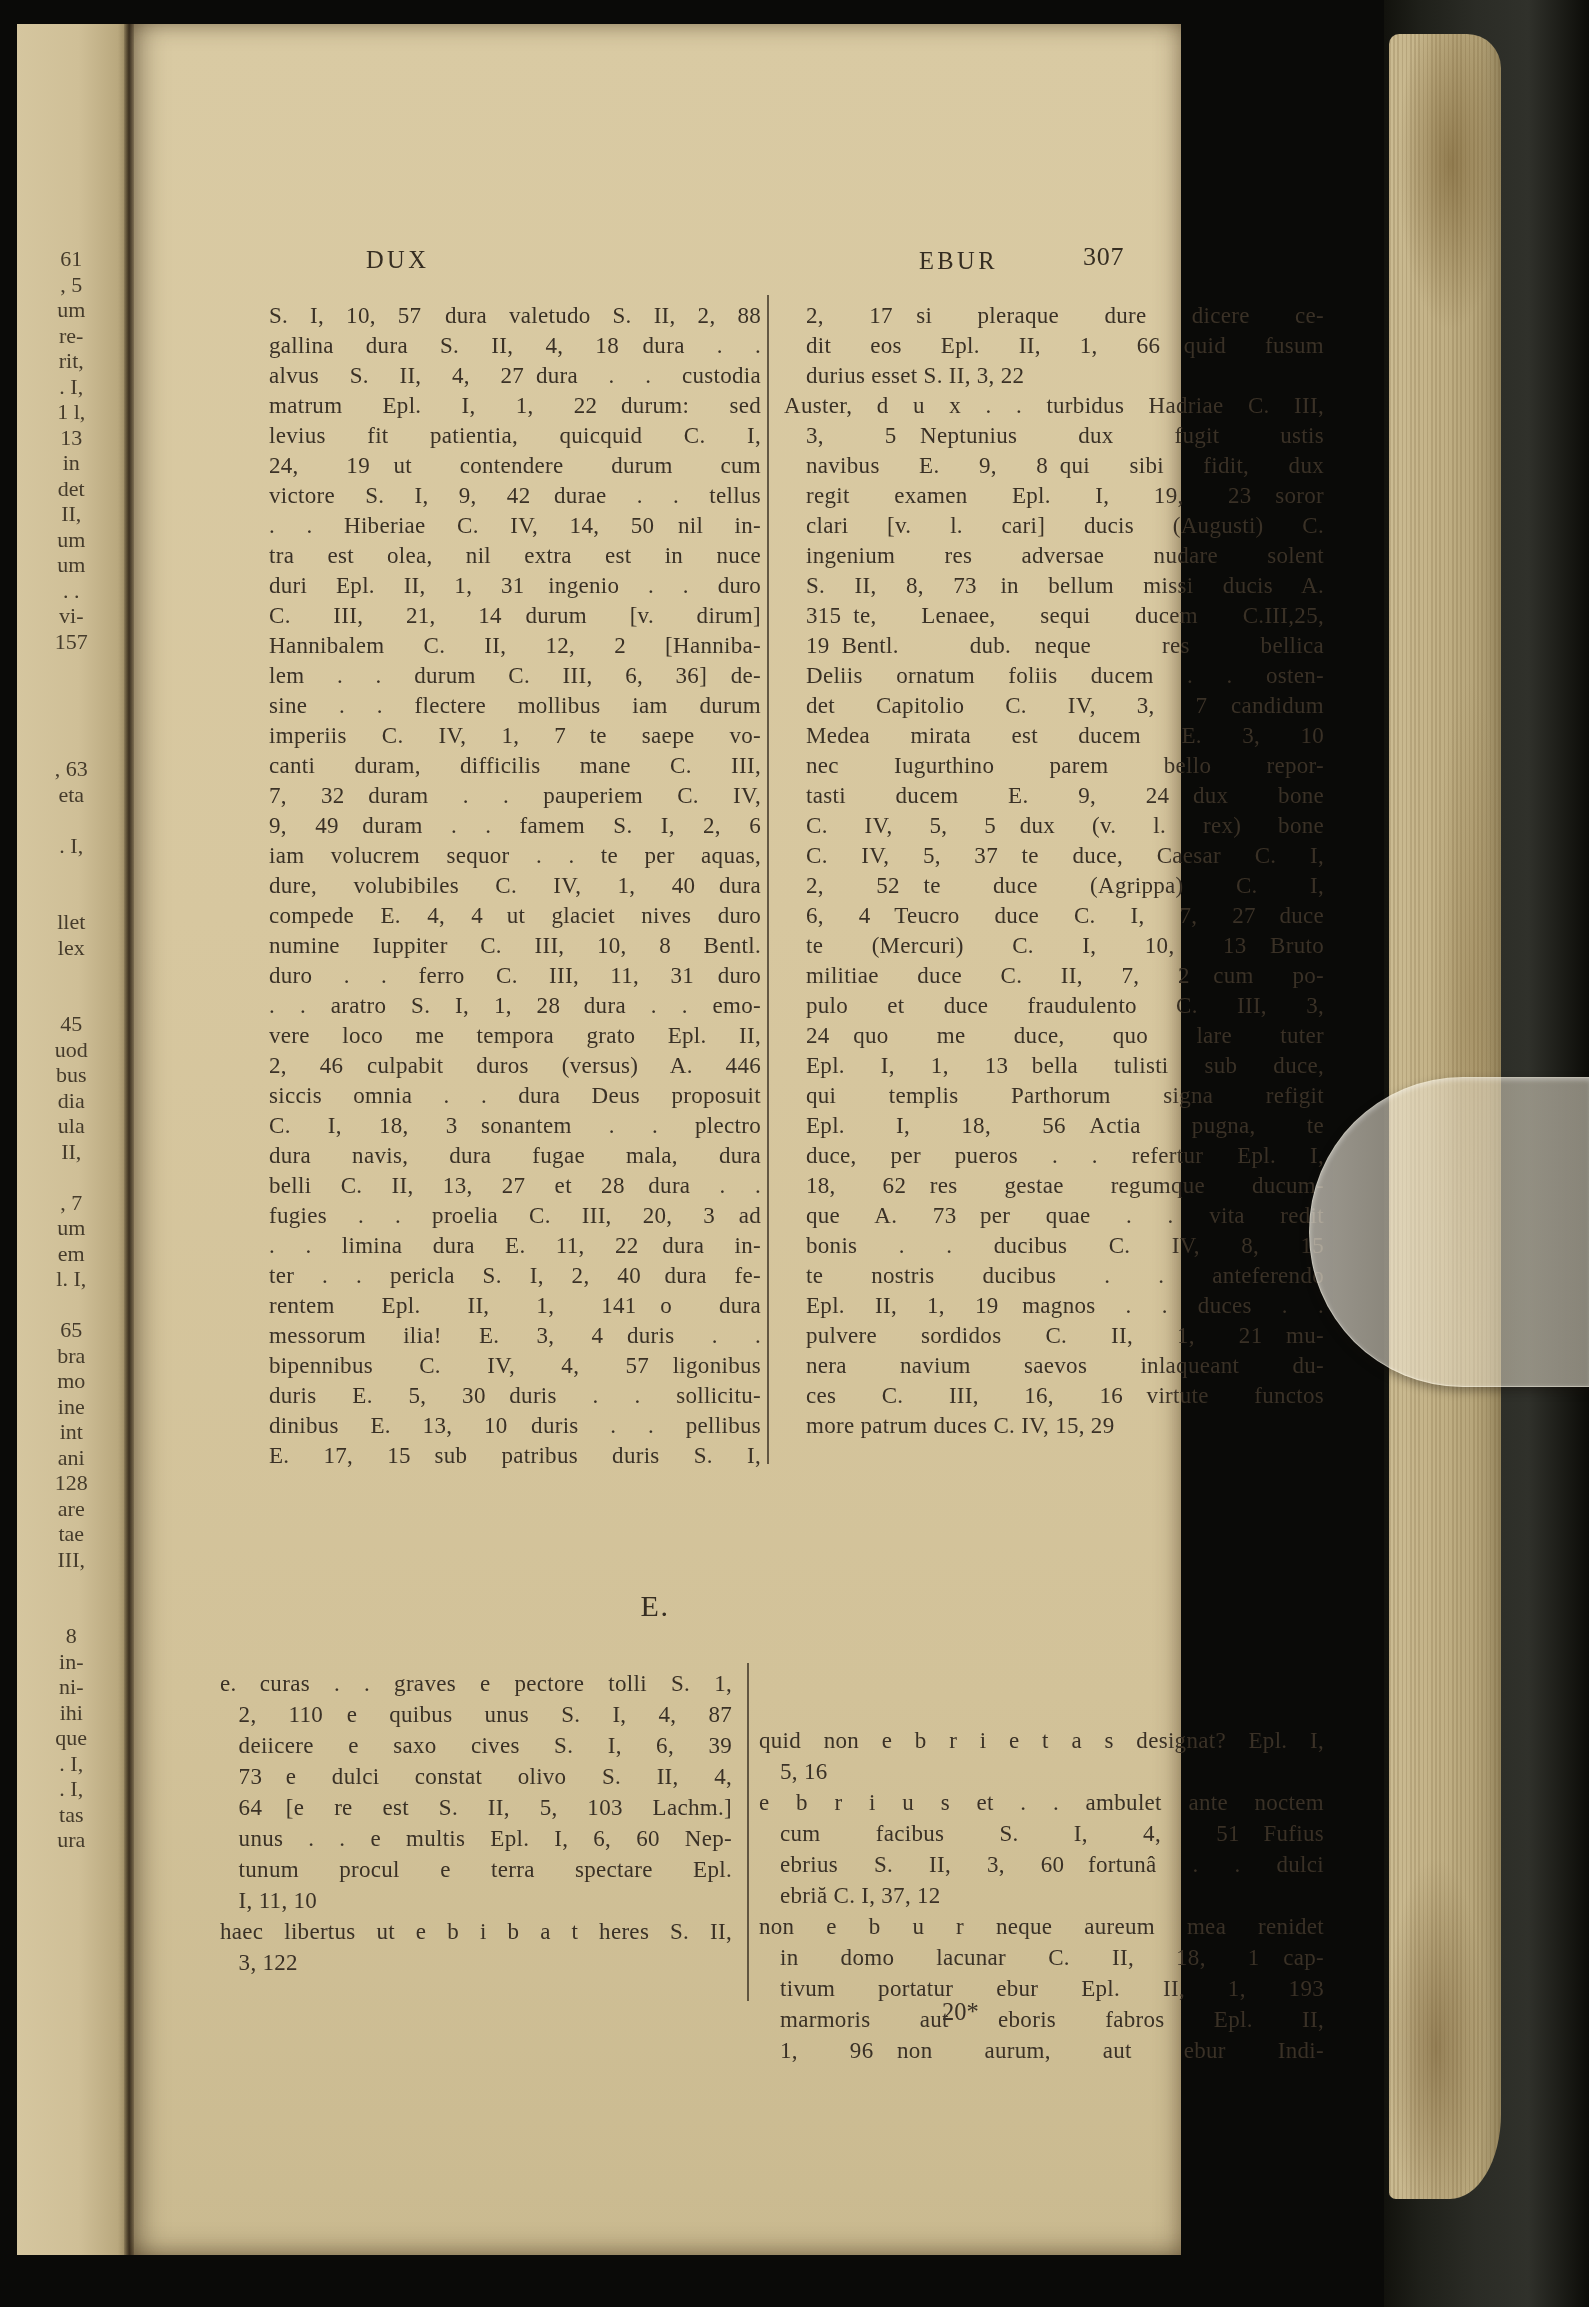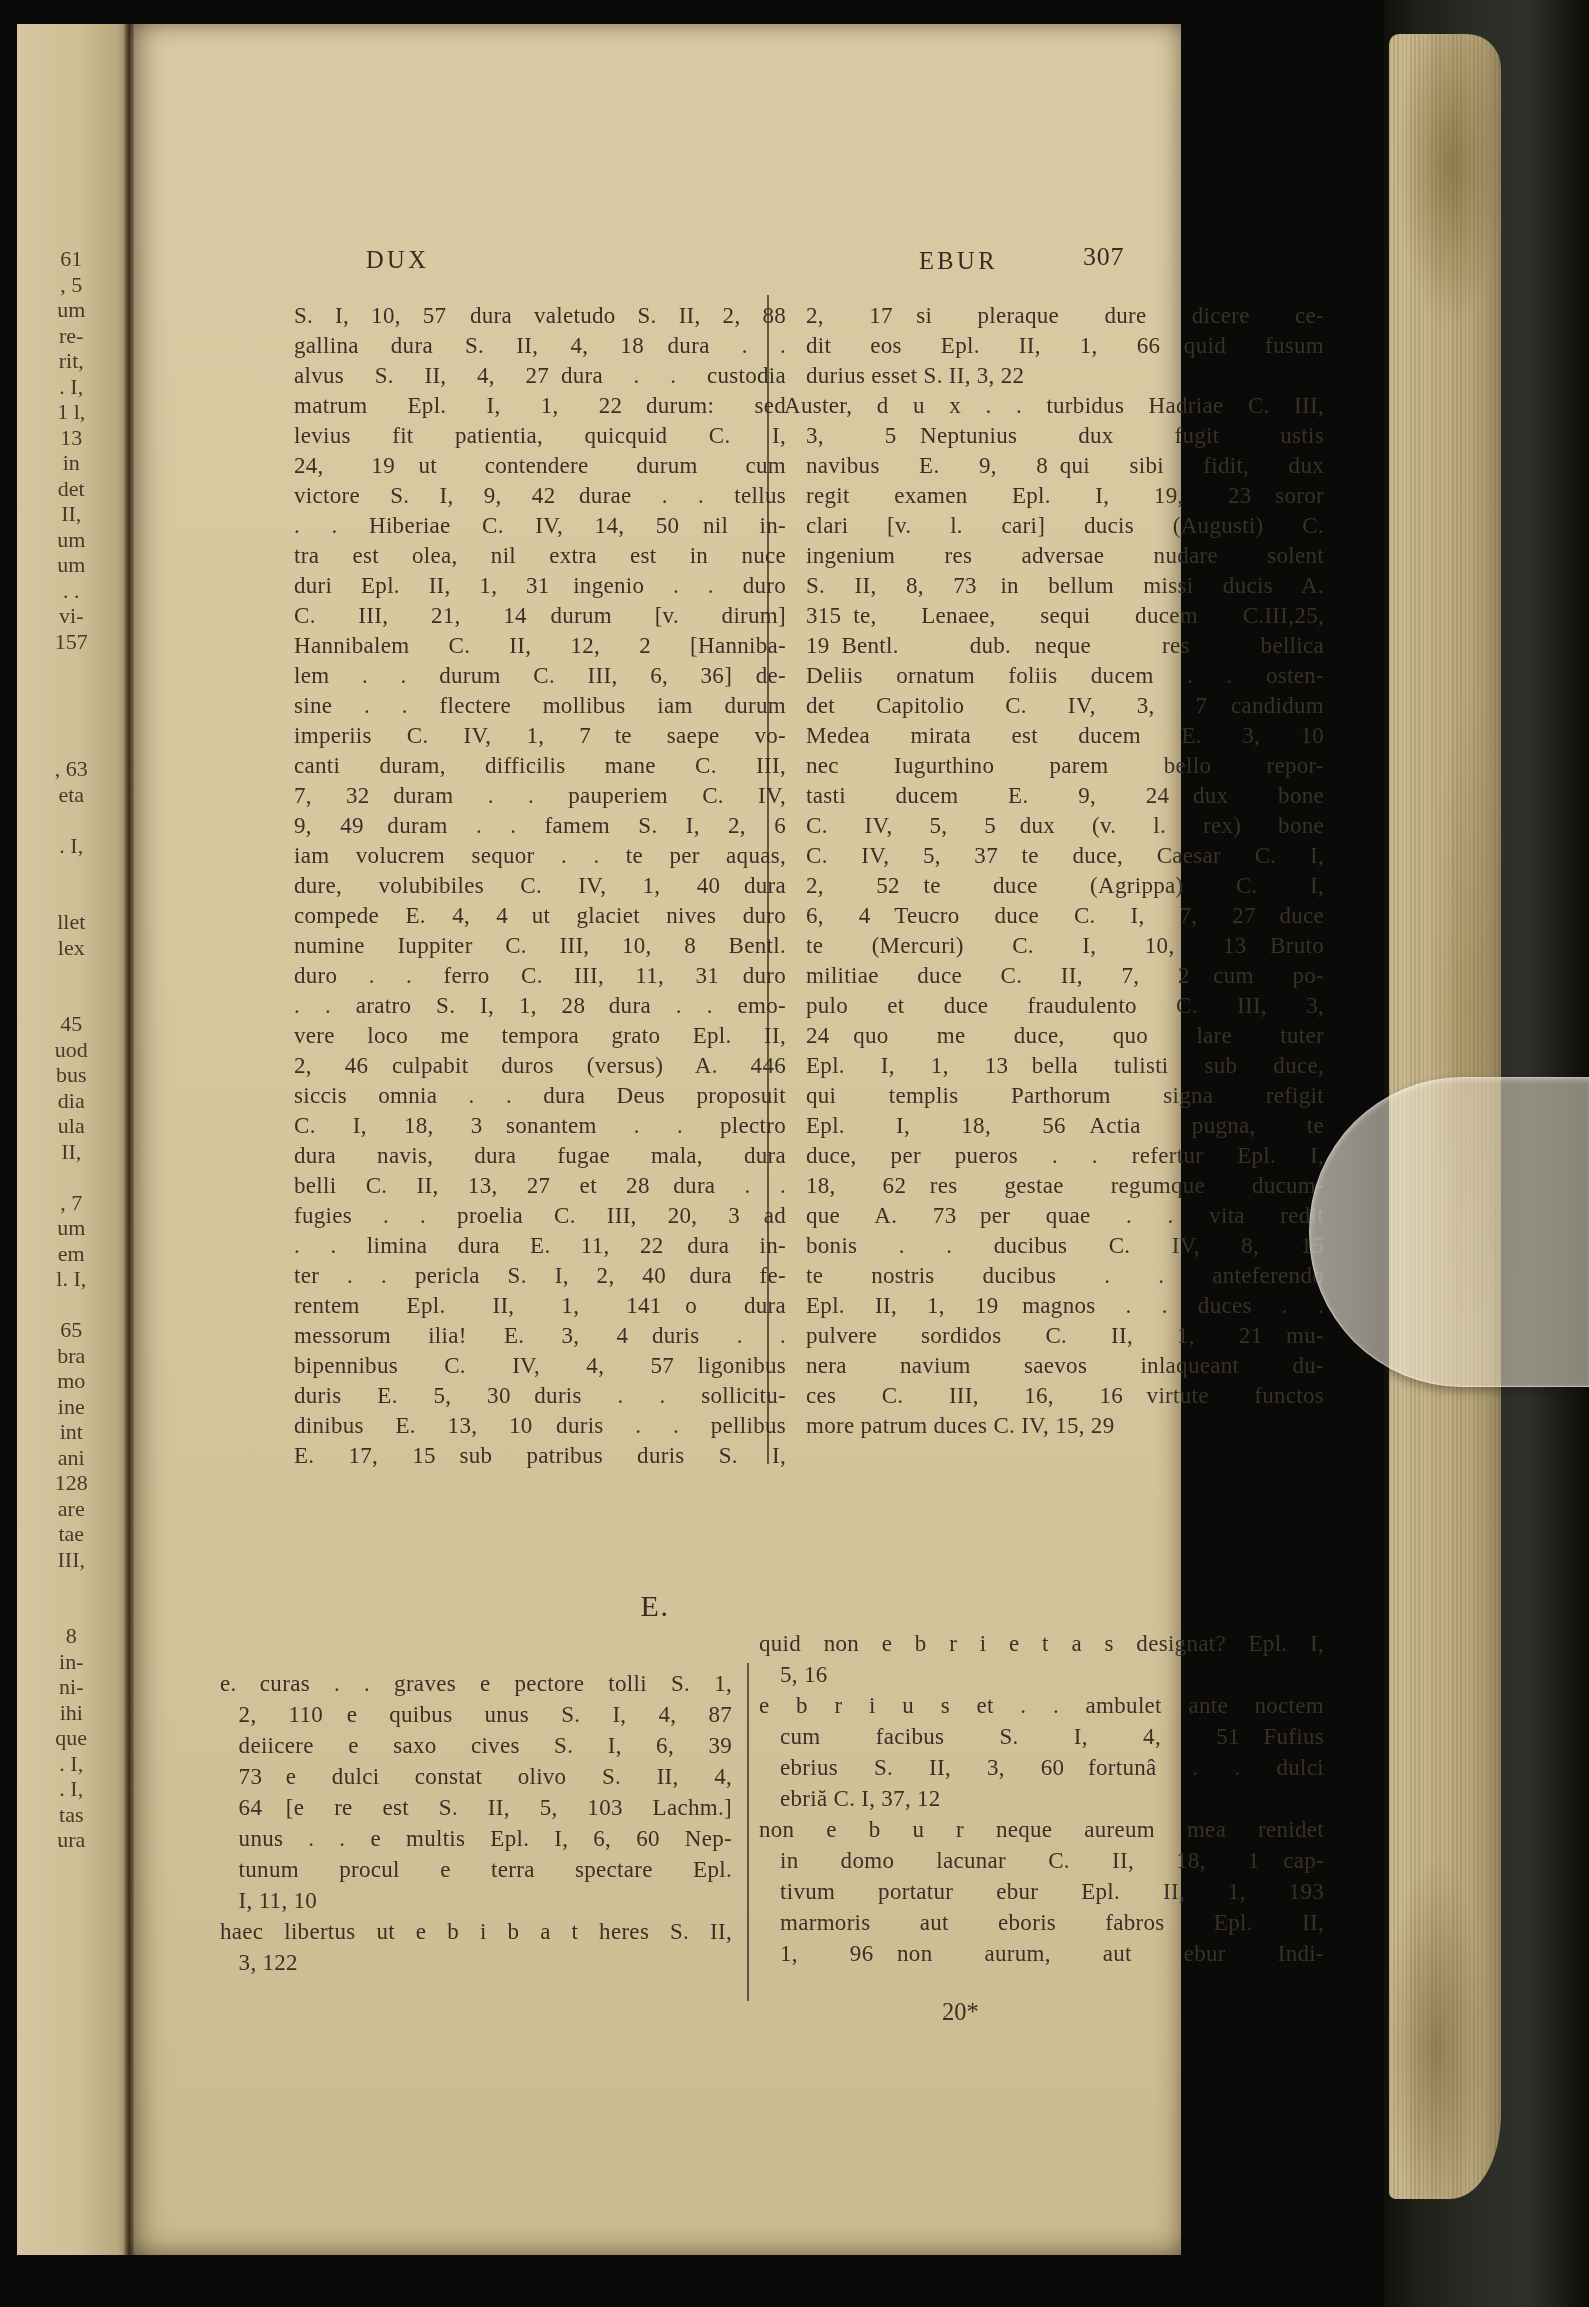--- a/index.html
+++ b/index.html
@@ -26,26 +26,26 @@
        box-shadow:inset 22px 0 29px -13.5px rgba(55,40,20,.6),
                   inset -17px 0 25px -15px rgba(70,52,28,.45),
                   inset 0 15px 25px -15px rgba(70,52,28,.35),
                   inset 0 -18.6px 27px -15px rgba(70,52,28,.4);}
   .running-title{position:absolute;font-size:24.5px;letter-spacing:3.4px;color:#362e22;}
   .page-number{position:absolute;left:954px;top:218px;font-size:26px;letter-spacing:0.8px;color:#362e22;}
   .col{position:absolute;font-size:23px;line-height:30px;color:#3a3126;
        letter-spacing:0.3px;box-sizing:border-box;}
   .line{text-align:justify;text-align-last:justify;}
   .line.short{text-align-last:left;}
-  #col-ul{left:140px;top:277px;width:492px;margin-left:25px;}
+  #col-ul{left:140px;top:277px;width:492px;}
   #col-ur{left:655px;top:277px;width:540px;padding-left:22px;}
   #col-ur .entry{margin-left:-22px;}
   #col-ll{left:91px;top:1644px;width:512px;padding-left:18.6px;line-height:31px;}
   #col-ll .entry{margin-left:-18.6px;}
-  #col-lr{left:630px;top:1604px;width:565px;padding-left:21px;line-height:31px;font-family:Liberation Serif, serif;}
+  #col-lr{left:630px;top:1701px;width:565px;padding-left:21px;line-height:31px;font-family:Liberation Serif, serif;}
   #col-lr .entry{margin-left:-21px;}
   .divider{position:absolute;width:1.7px;background:rgba(50,40,28,.7);}
   #div-upper{left:638px;top:271px;height:1169px;}
   #div-lower{left:618px;top:1639px;height:338px;}
   .section-heading{position:absolute;left:0;top:1565px;width:100%;text-align:center;
        font-size:30px;letter-spacing:1.7px;color:#362e22;}
   .sig-mark{position:absolute;left:813px;top:1974px;font-size:24.5px;color:#3a3126;}
   .bookmark{position:absolute;left:1309px;top:1077px;width:281px;height:308px;z-index:9;
        border-radius:154px 0 0 154px;
        background:linear-gradient(90deg,rgba(246,240,226,.62),rgba(233,224,203,.5) 55%,rgba(240,233,215,.55));

